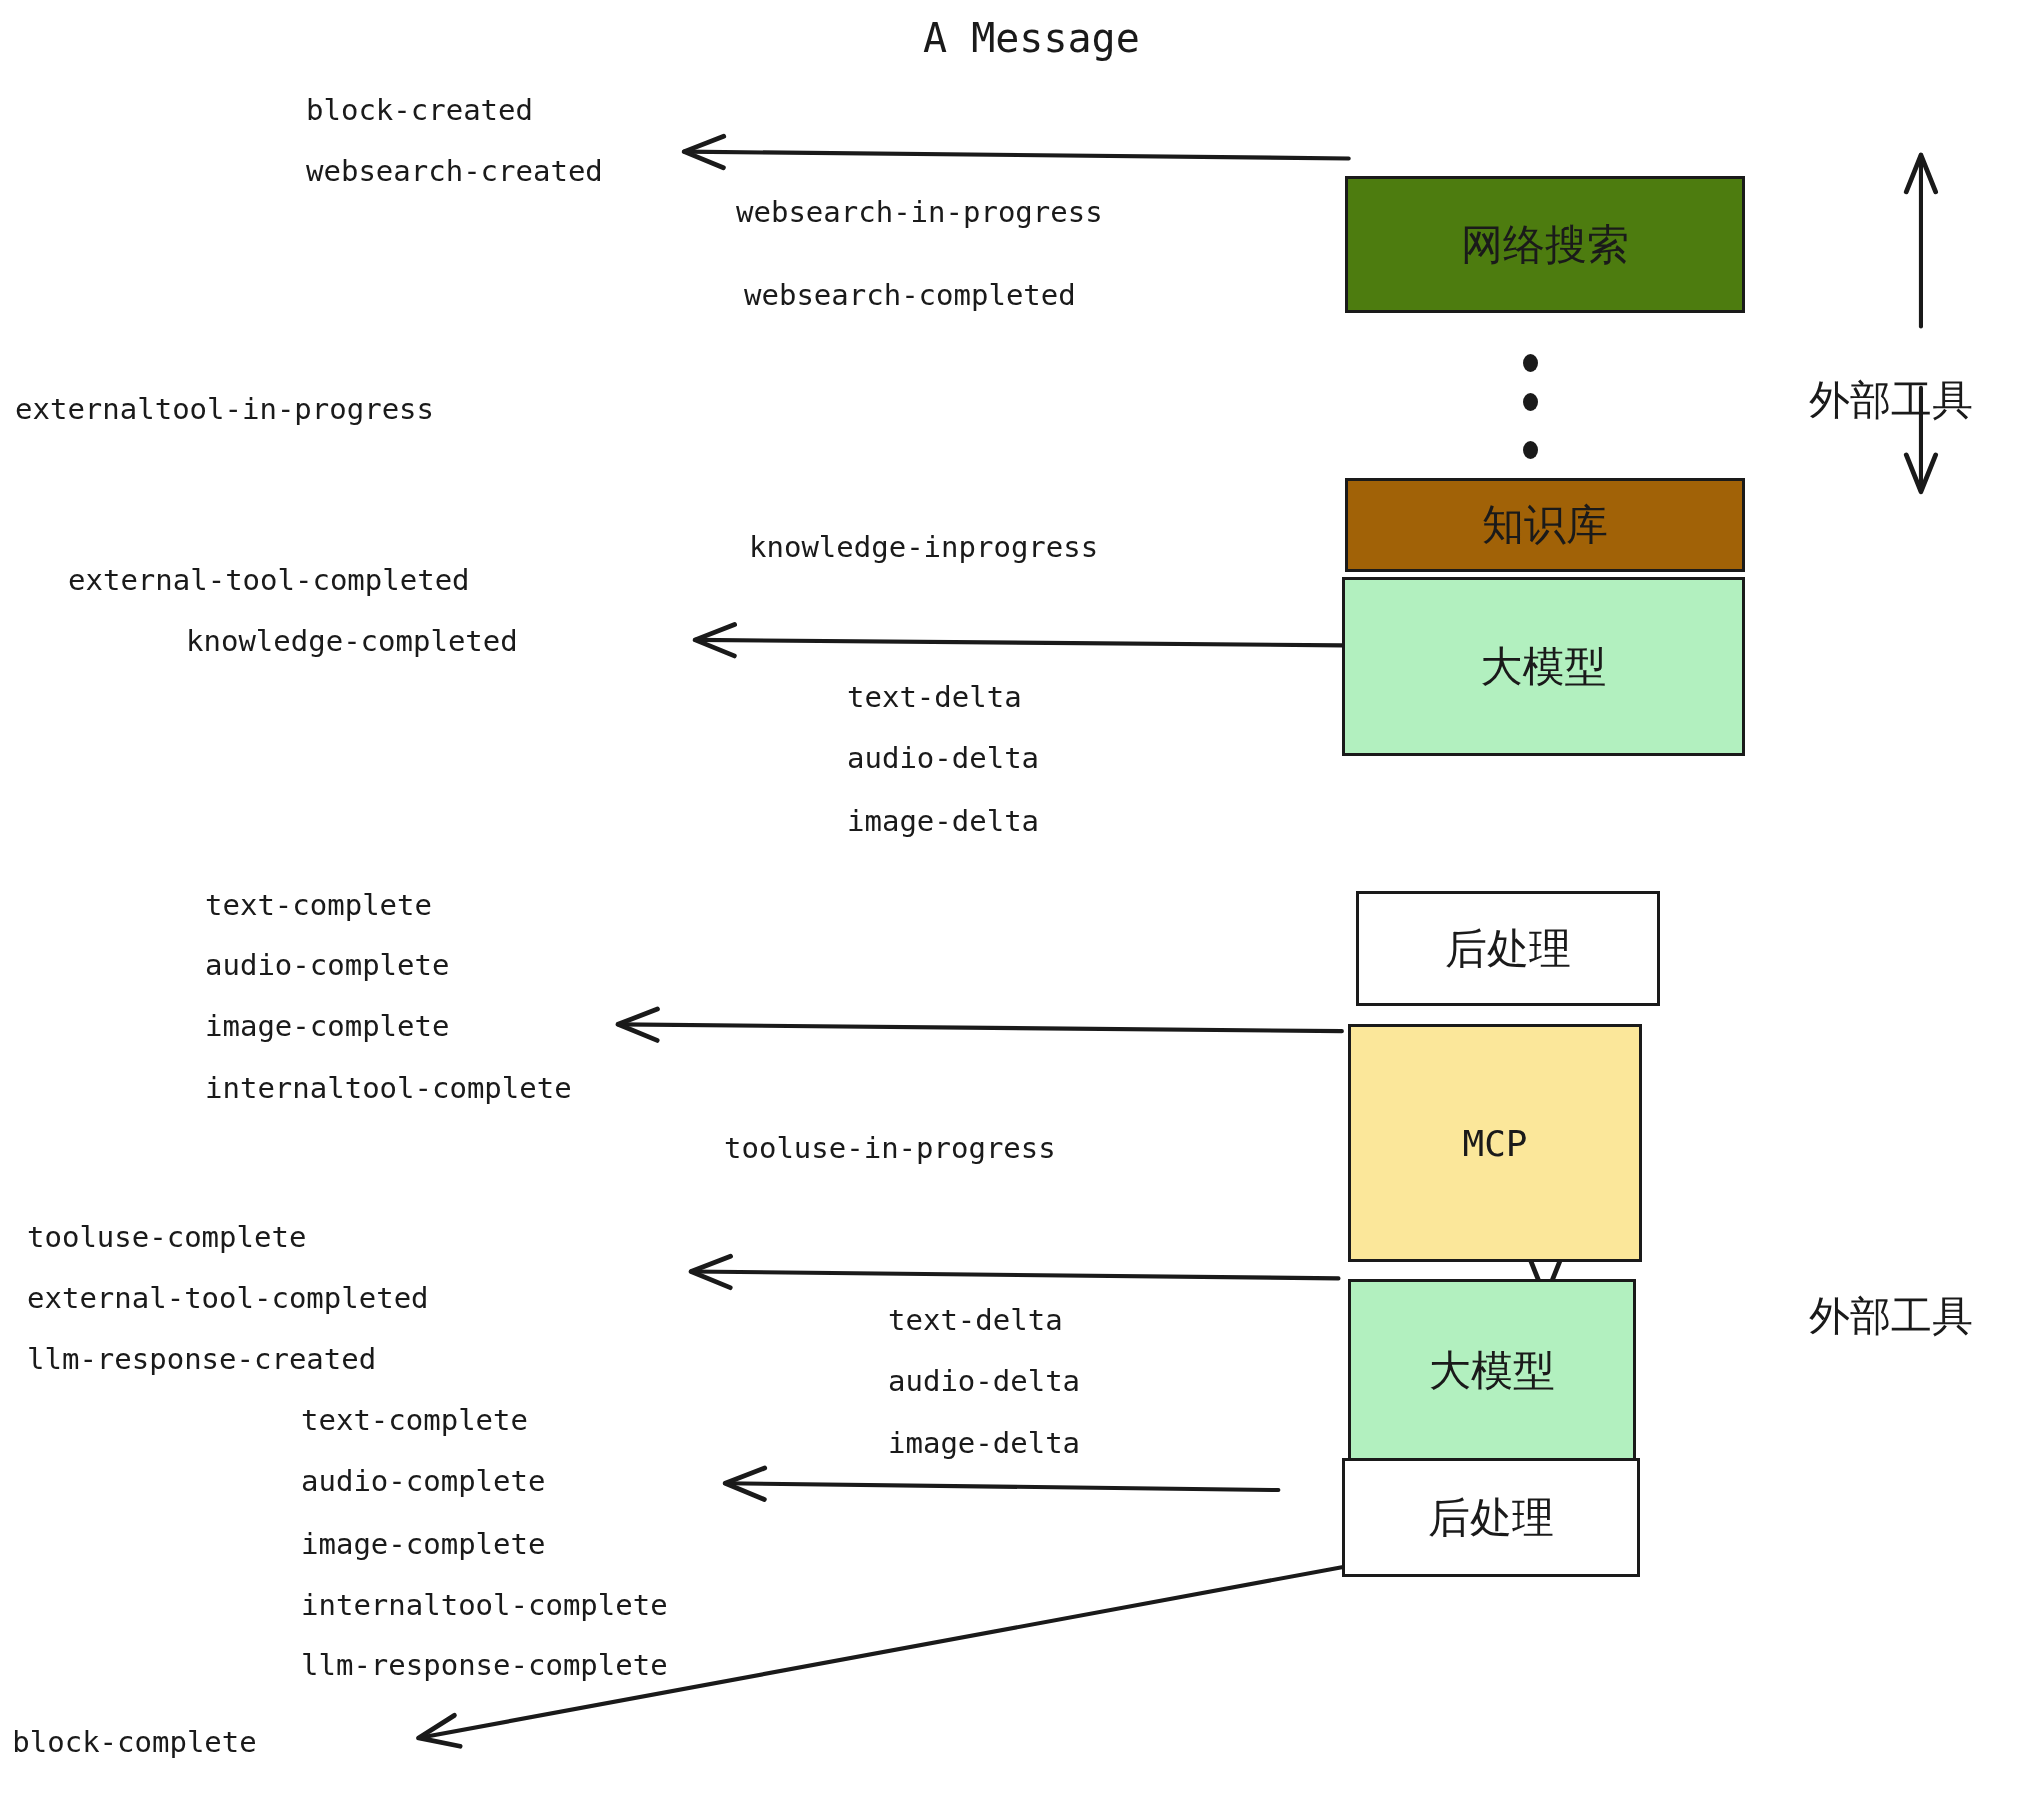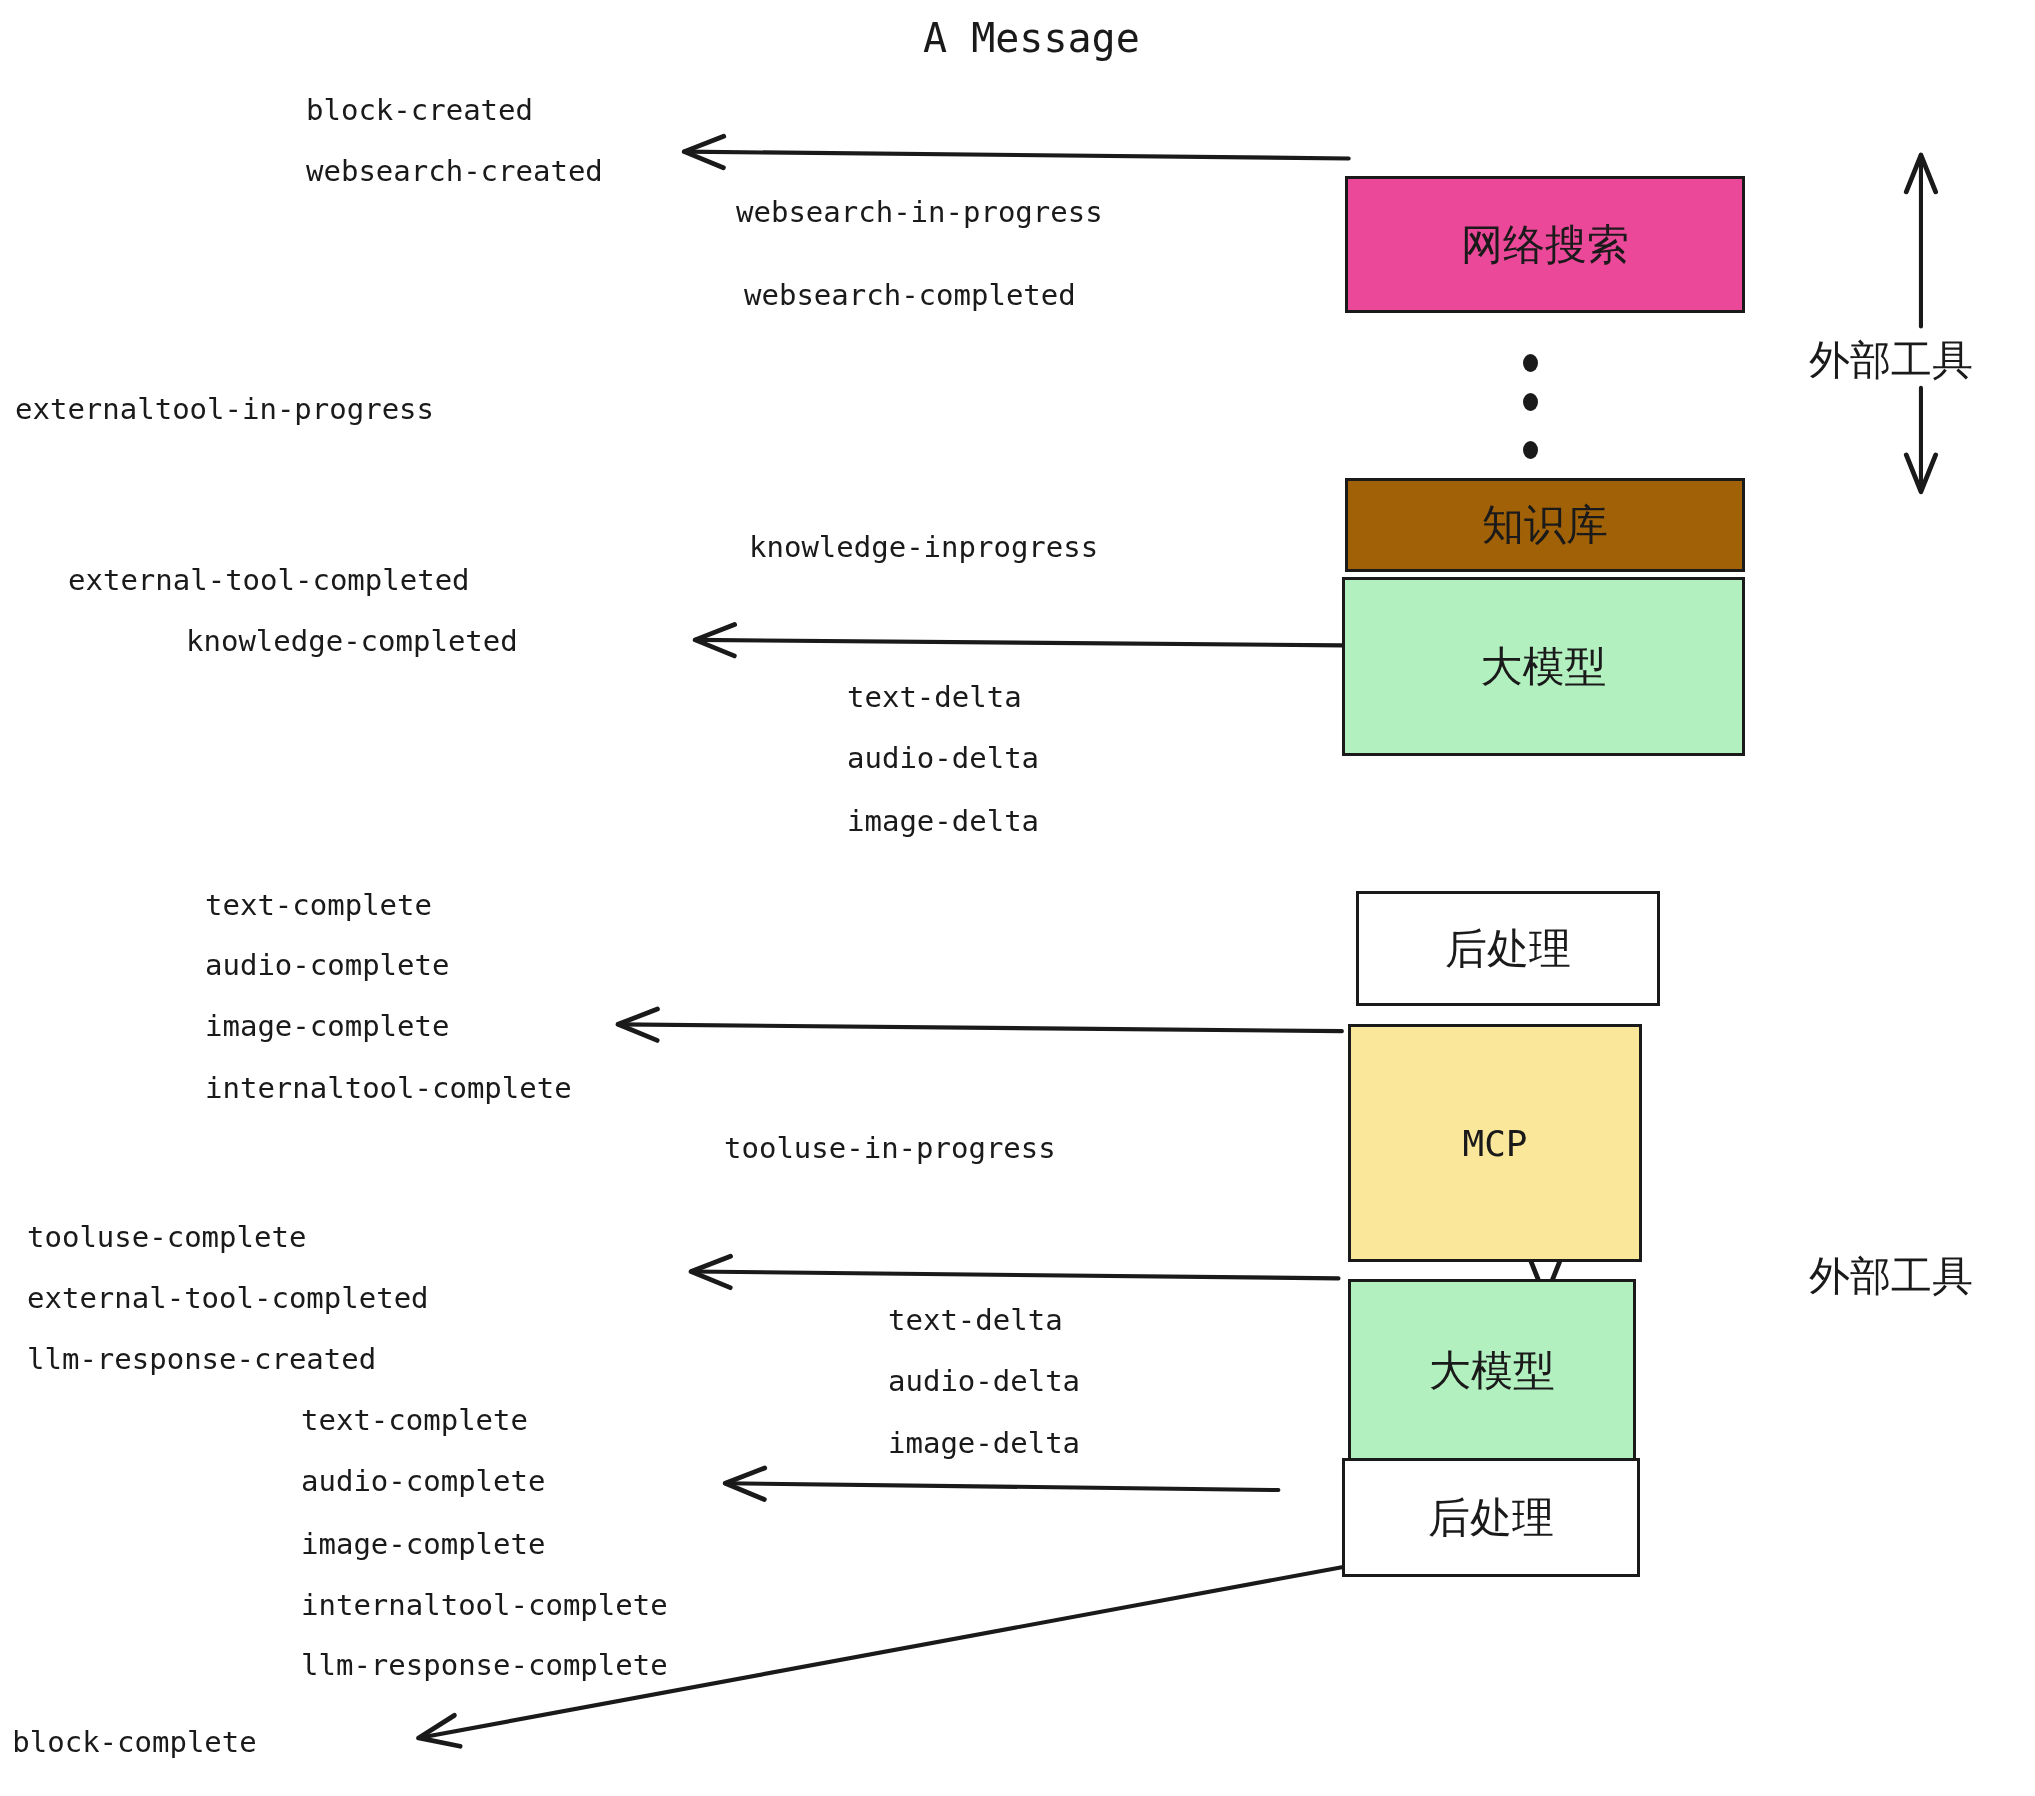--- a/index.html
+++ b/index.html
@@ -54,20 +54,21 @@
     border-radius:50%;
     background:#1a1a1a;
   }
   .side-label{
     position:absolute;
     white-space:pre;
     color:#1a1a1a;
     font-family:"DejaVu Sans","Liberation Sans",sans-serif;
     font-size:41px;
     font-weight:500;
+    margin-top:40px;
   }
   svg.lines{
     position:absolute;left:0;top:0;
     width:2035px;height:1796px;
     pointer-events:none;
   }
 </style>
 </head>
 <body>
 
@@ -92,21 +93,21 @@
       <path d="M 2791.486612774047 280.8625488634376 L 2813 227 L 2834.513387225953 280.8625488634376" fill="none" stroke="#1a1a1a" stroke-width="7" stroke-linecap="round" stroke-linejoin="round"></path>
       <line x1="2813" y1="568" x2="2813" y2="720" stroke="#1a1a1a" stroke-width="6" stroke-linecap="round"></line>
       <path d="M 2834.513387225953 666.1374511365624 L 2813 720 L 2791.486612774047 666.1374511365624" fill="none" stroke="#1a1a1a" stroke-width="7" stroke-linecap="round" stroke-linejoin="round"></path>
       <line x1="2263" y1="1818" x2="2263" y2="1572" stroke="#1a1a1a" stroke-width="6" stroke-linecap="round"></line>
       <path d="M 2241.486612774047 1625.8625488634375 L 2263 1572 L 2284.513387225953 1625.8625488634375" fill="none" stroke="#1a1a1a" stroke-width="7" stroke-linecap="round" stroke-linejoin="round"></path>
       <line x1="2263" y1="1908" x2="2263" y2="1900" stroke="#1a1a1a" stroke-width="6" stroke-linecap="round"></line>
       <path d="M 2284.513387225953 1846.1374511365625 L 2263 1900 L 2241.486612774047 1846.1374511365625" fill="none" stroke="#1a1a1a" stroke-width="7" stroke-linecap="round" stroke-linejoin="round"></path>
     </svg>
 
   <div id="nodes">
-      <div class="node" style="left: 1345px; top: 176px; width: 400px; height: 137px; background: #ec4899;">
+      <div class="node" style="left: 1345px; top: 176px; width: 400px; height: 137px; background: #4d7c0f;">
         <span class="lbl">网络搜索</span>
       </div>
       <div class="node" style="left: 1345px; top: 478px; width: 400px; height: 94px; background: #a16207;">
         <span class="lbl">知识库</span>
       </div>
       <div class="node" style="left: 1342px; top: 577px; width: 403px; height: 179px; background: rgb(178, 240, 191);">
         <span class="lbl">大模型</span>
       </div>
       <div class="node" style="left: 1356px; top: 891px; width: 304px; height: 115px; background: rgb(255, 255, 255);">
         <span class="lbl">后处理</span>

